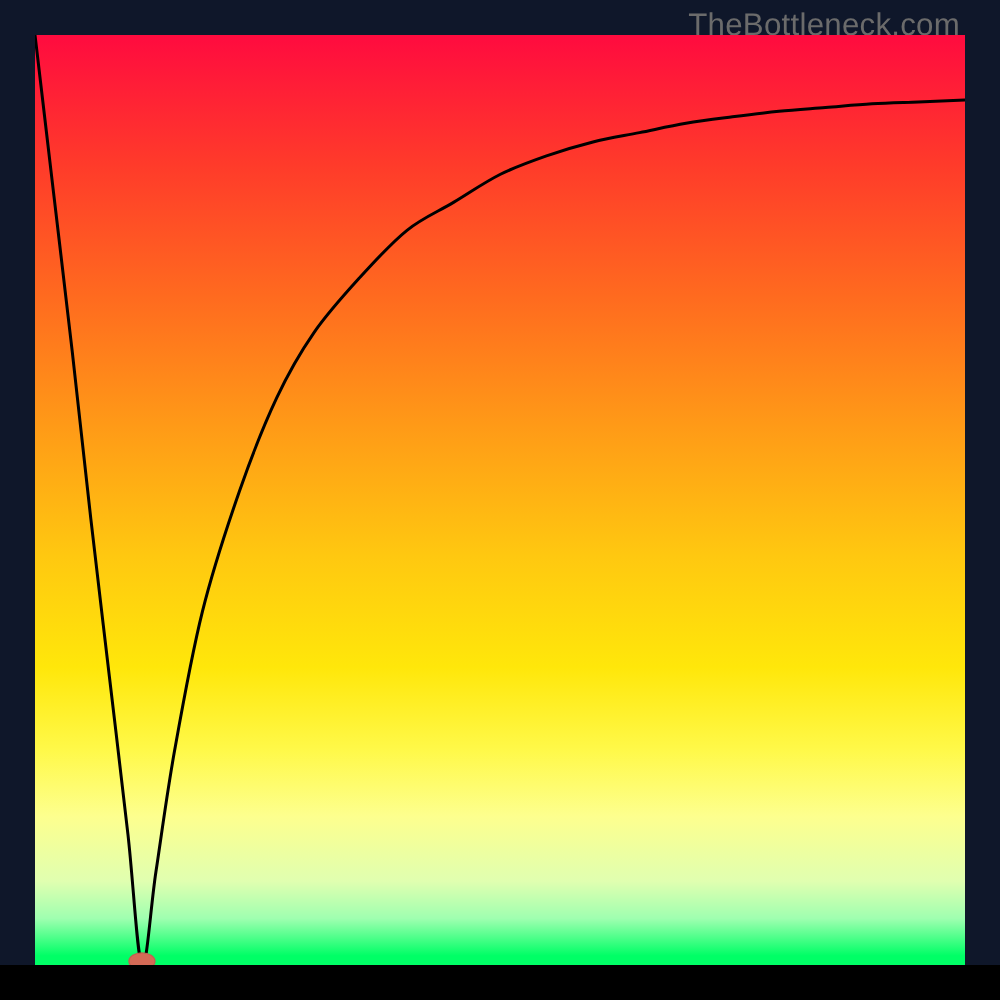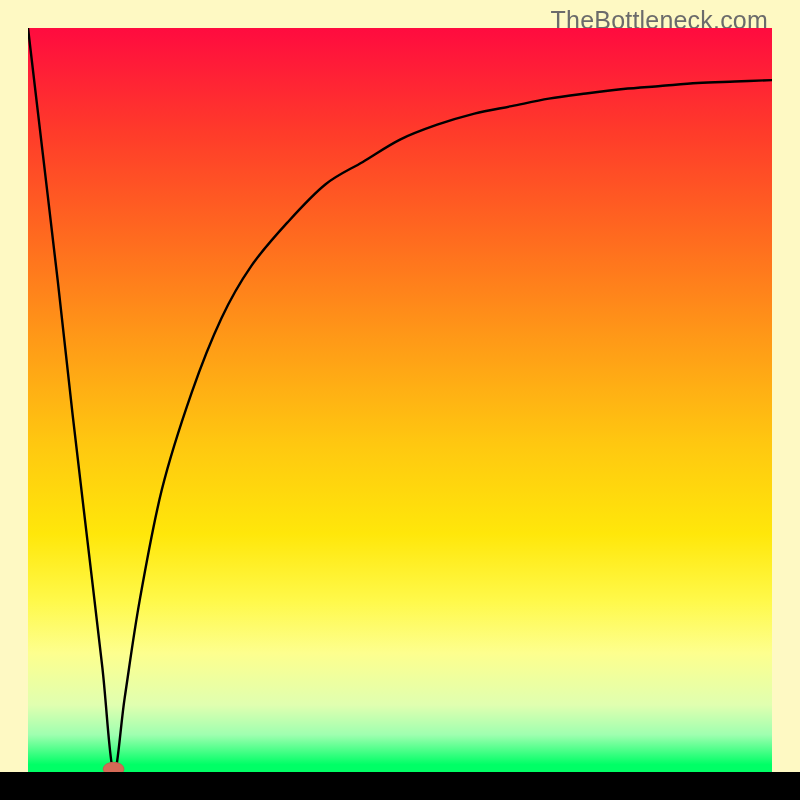--- a/index.html
+++ b/index.html
@@ -8,21 +8,21 @@
     width: 800px;
     height: 800px;
     background: #000;
     font-family: Arial, Helvetica, sans-serif;
     overflow: hidden;
   }
   .frame {
     position: relative;
     width: 800px;
     height: 772px;
-    background: #fef9c3;
+    background: #0f172a;
   }
   .plot-area {
     position: absolute;
     left: 28px;
     top: 28px;
     width: 744px;
     height: 744px;
     background: linear-gradient(to bottom,
       #ff0b3f 0%,
       #ff3b2a 14%,

